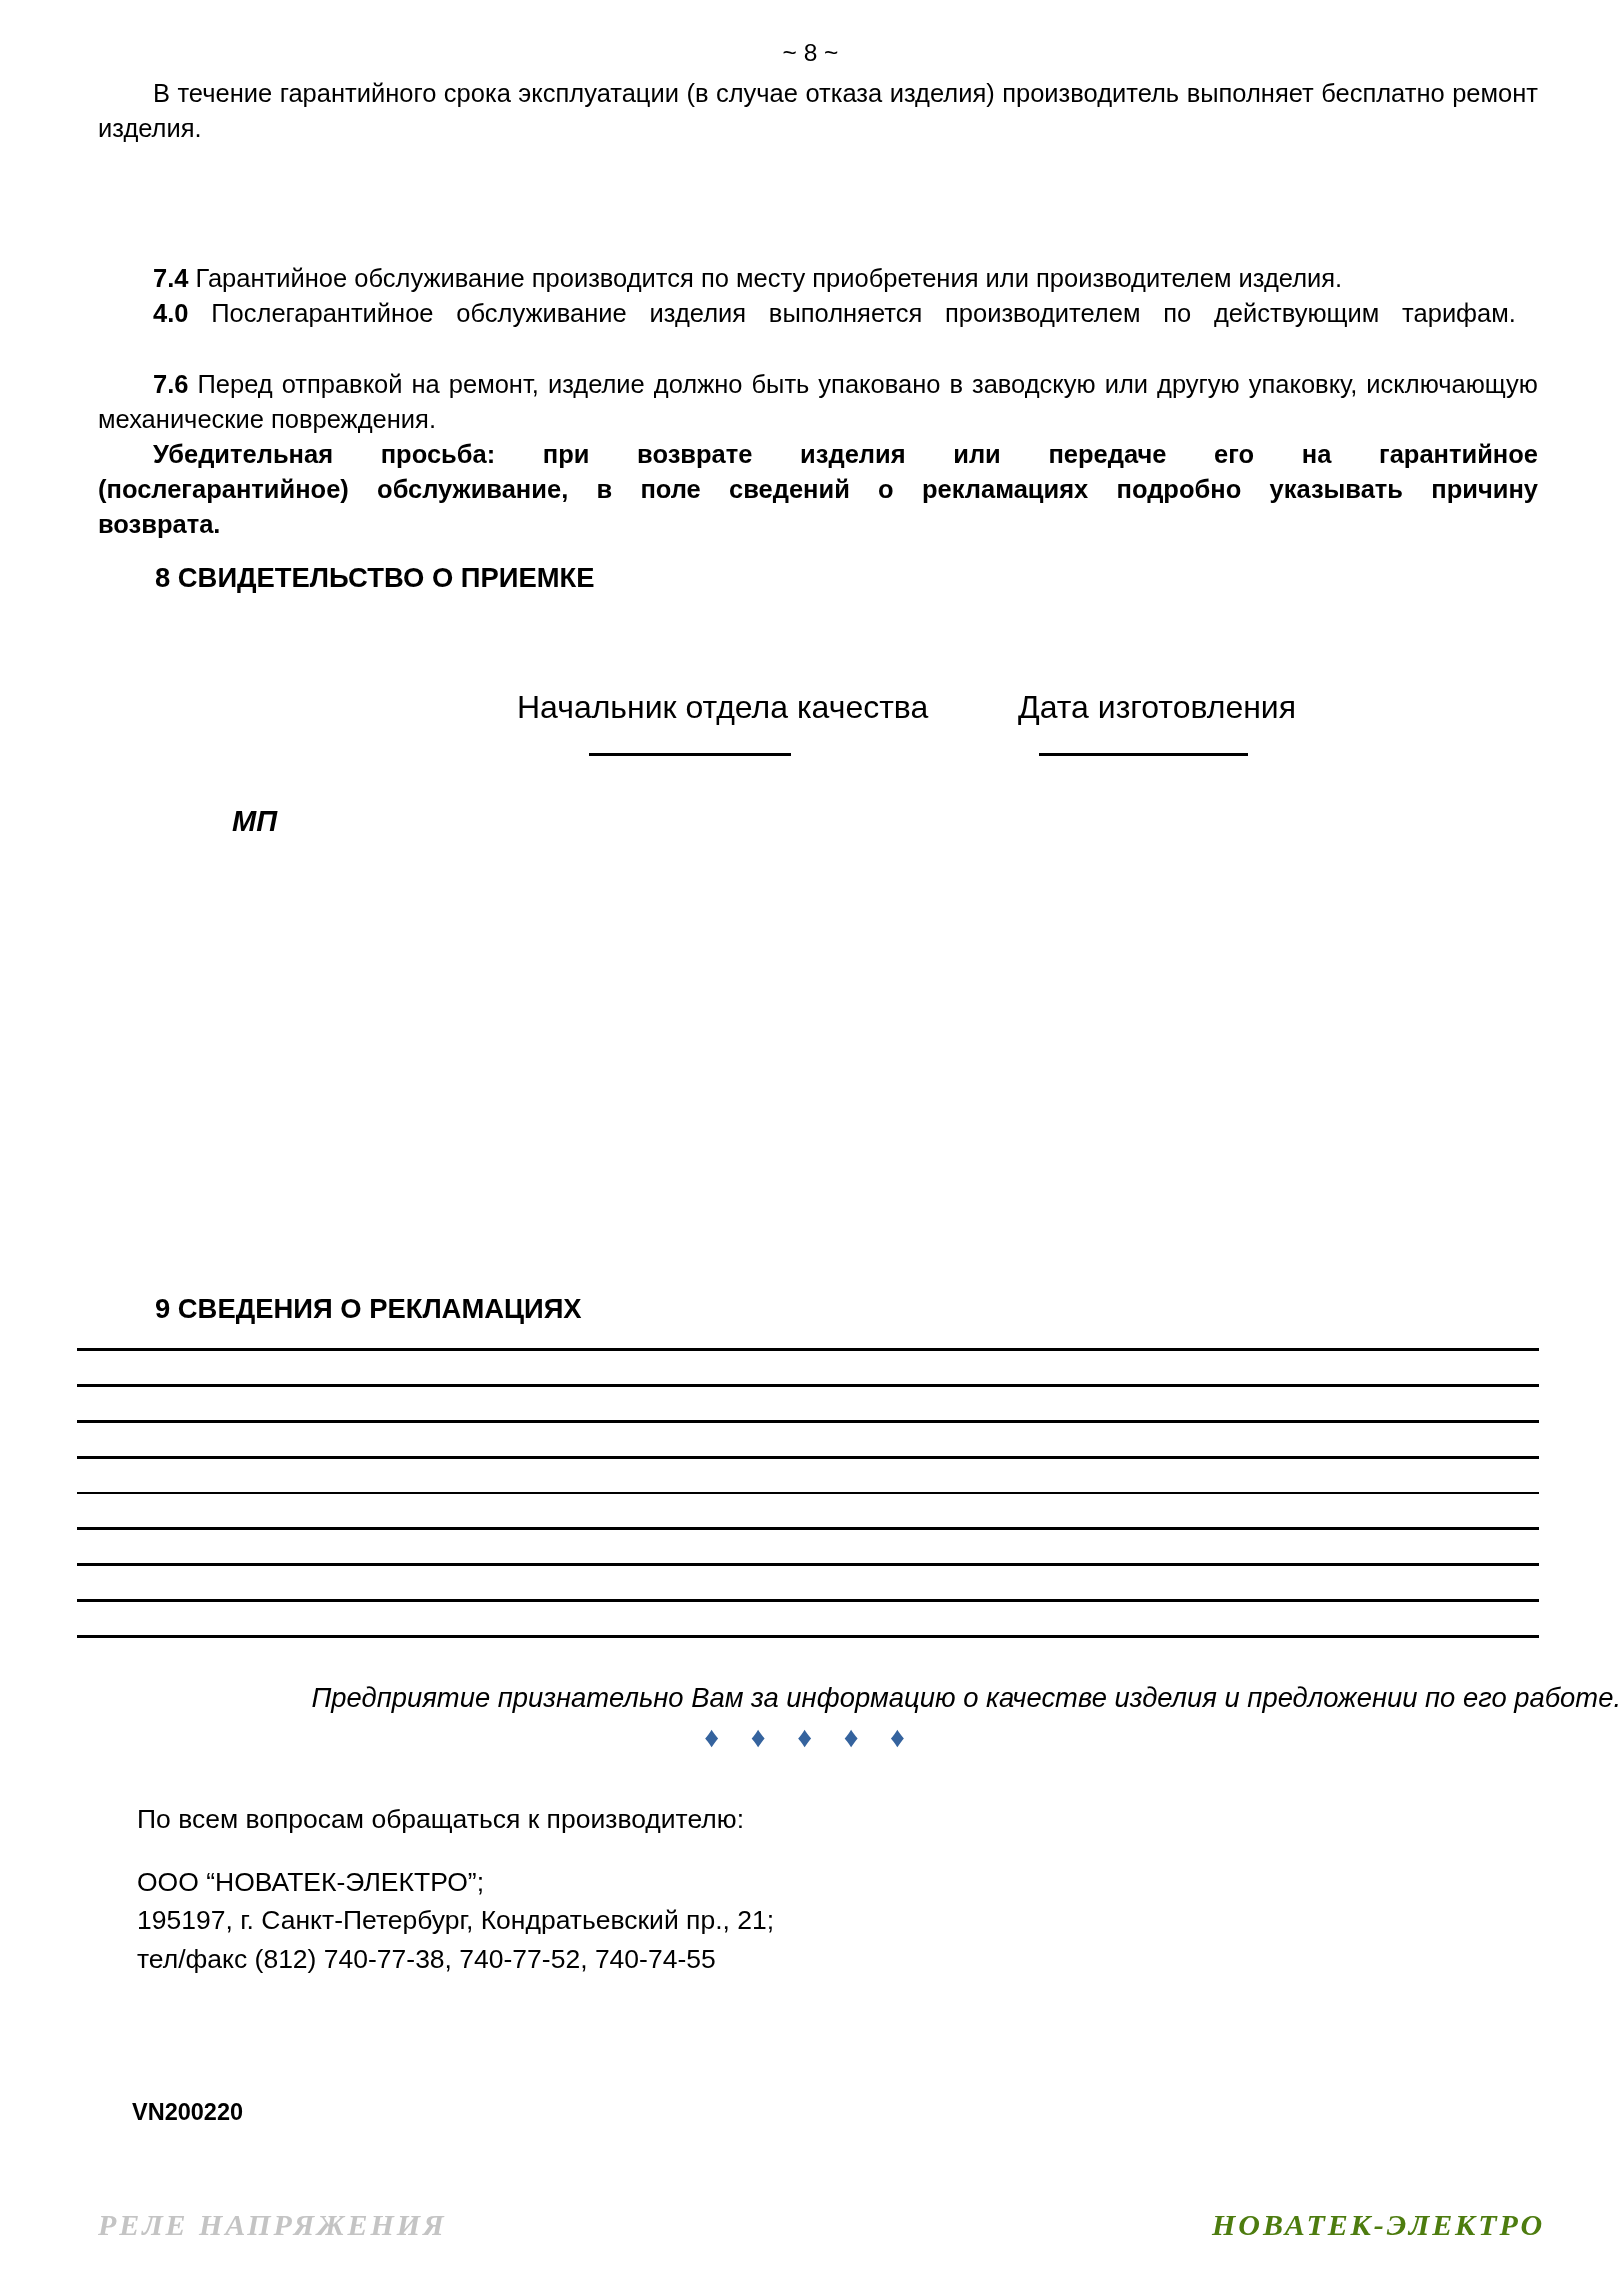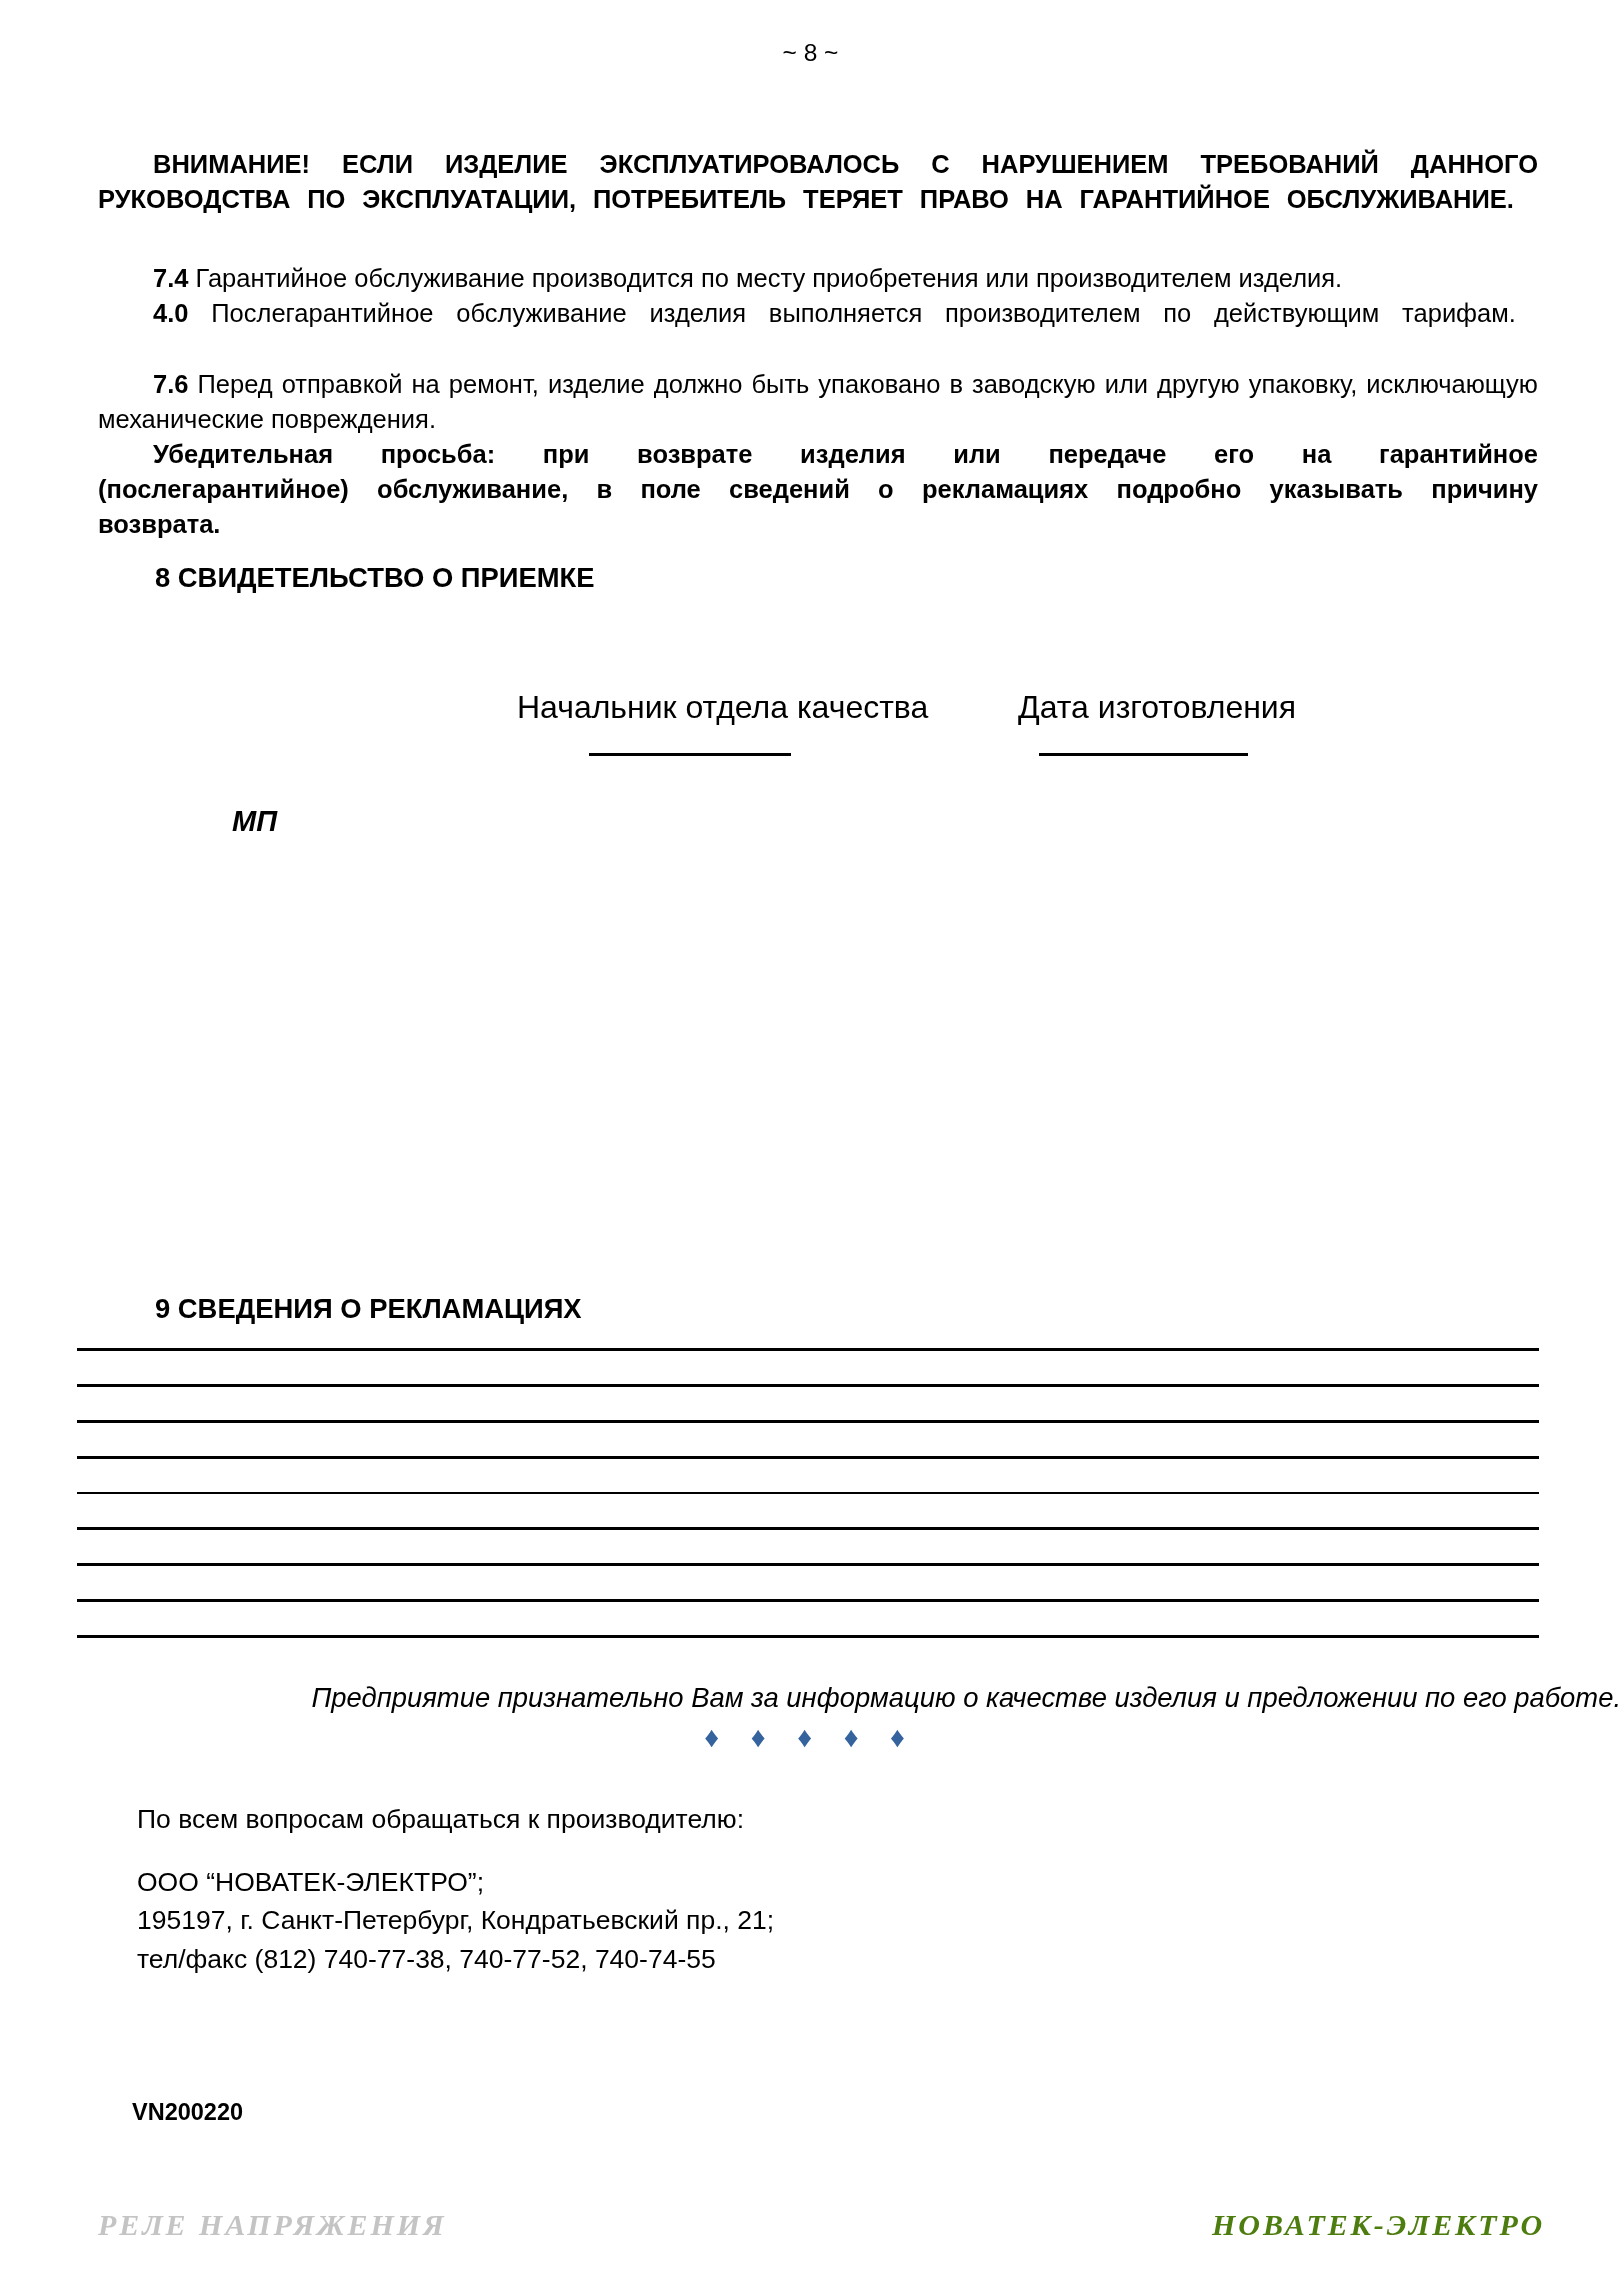--- a/index.html
+++ b/index.html
@@ -92,22 +92,22 @@
   .wm-left  { top:2208px; left:98px; }
   .wm-right { top:2208px; right:76px; }
 </style>
 </head>
 <body>
 
 <div class="page">
 
   <div class="abs page-num">~ 8 ~</div>
 
+  <p class="abs body-text indent p-intro">В течение гарантийного срока эксплуатации (в случае отказа изделия) производитель выполняет бесплатно ремонт изделия.</p>
 
-  <p class="abs body-text indent p-warning">ВНИМАНИЕ! ЕСЛИ ИЗДЕЛИЕ ЭКСПЛУАТИРОВАЛОСЬ С НАРУШЕНИЕМ ТРЕБОВАНИЙ ДАННОГО РУКОВОДСТВА ПО ЭКСПЛУАТАЦИИ, ПОТРЕБИТЕЛЬ ТЕРЯЕТ ПРАВО НА ГАРАНТИЙНОЕ ОБСЛУЖИВАНИЕ.</p>
 
   <p class="abs body-text indent p-74"><span class="num">7.4</span> <span>Гарантийное обслуживание производится по месту приобретения или производителем изделия.</span></p>
 
   <p class="abs body-text indent p-75"><span class="num">4.0</span> <span>Послегарантийное обслуживание изделия выполняется производителем по действующим тарифам.</span></p>
 
   <p class="abs body-text indent p-76"><span class="num">7.6</span> <span>Перед отправкой на ремонт, изделие должно быть упаковано в заводскую или другую упаковку, исключающую механические повреждения.</span></p>
 
   <p class="abs body-text indent p-request">Убедительная просьба: при возврате изделия или передаче его на гарантийное (послегарантийное) обслуживание, в поле сведений о рекламациях подробно указывать причину возврата.</p>
 
   <div class="abs section-heading h8">8 СВИДЕТЕЛЬСТВО О ПРИЕМКЕ</div>

